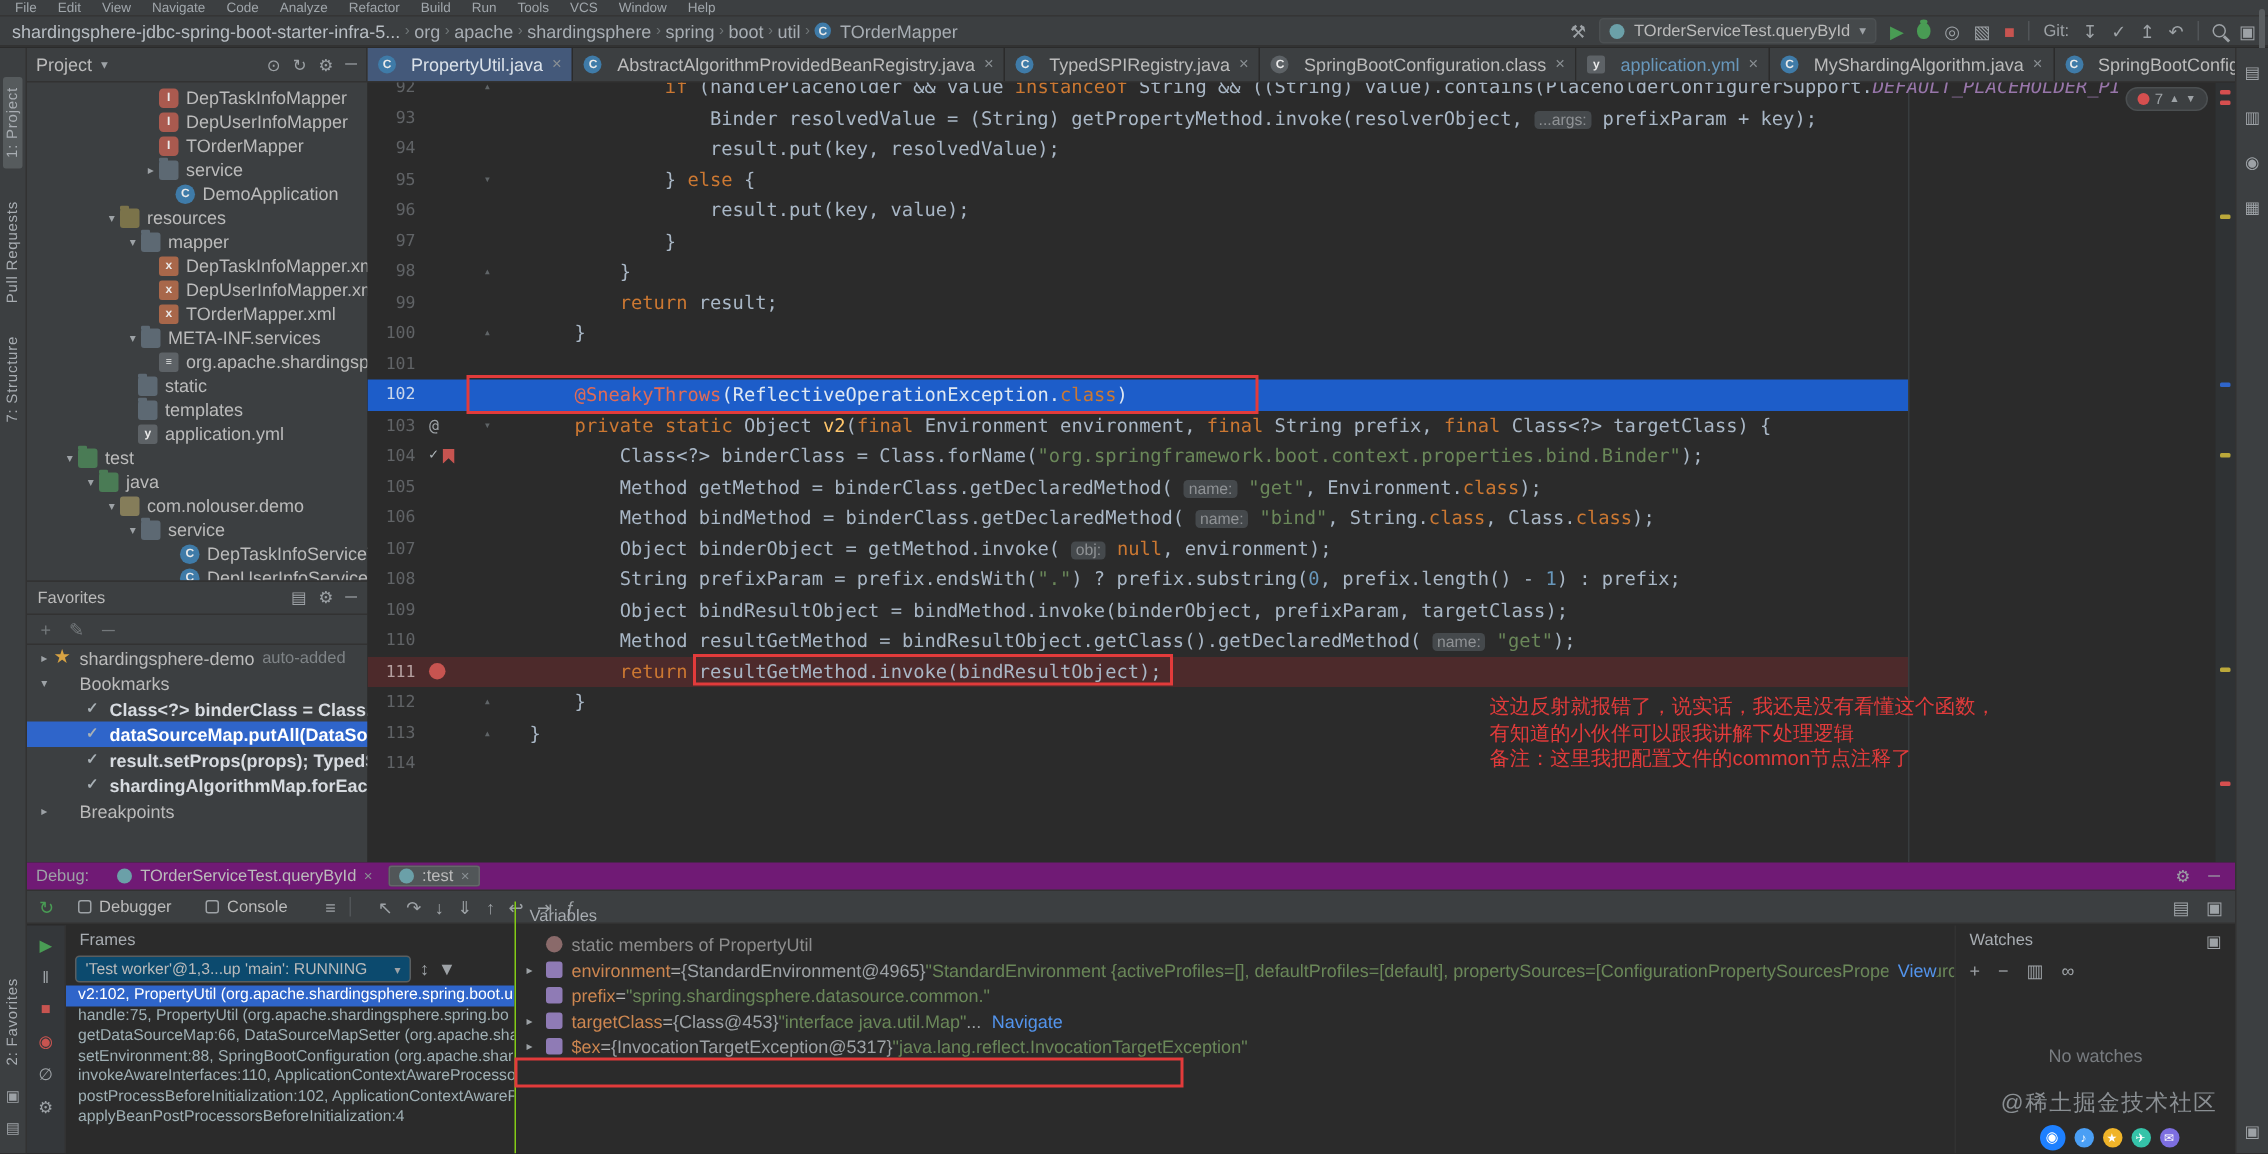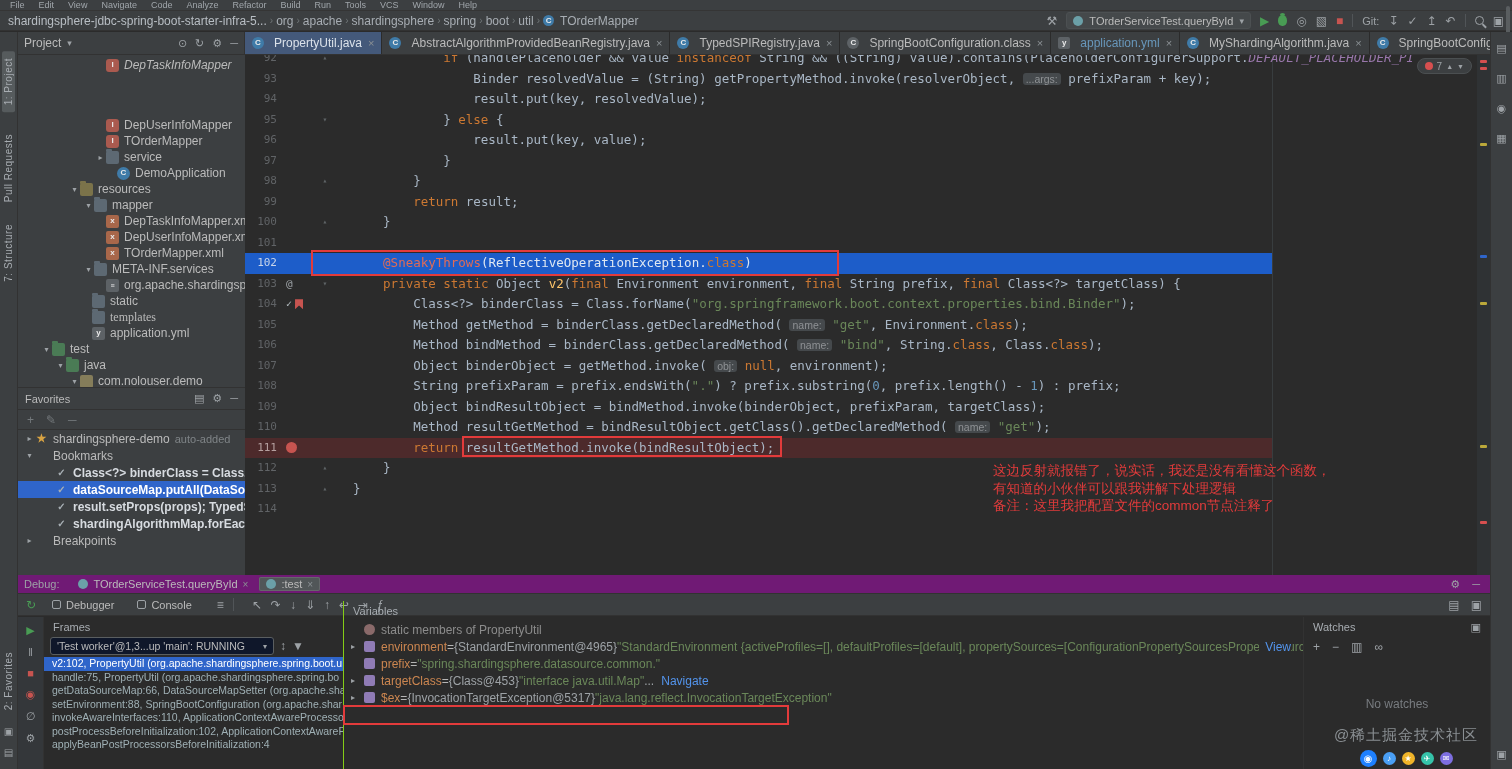--- a/index.html
+++ b/index.html
@@ -136,21 +136,21 @@
 .mini-ic{width:9px;height:9px;border:1px solid #9da2a6;border-radius:2px;display:inline-block}
 .tico{color:#9da2a6;font-size:12px;line-height:1}
 .tico.green{color:#499c54}
 .sep{width:1px;height:13px;background:#515558}
 #dbg-tools .right{margin-left:auto;margin-right:8px;display:flex;gap:11px}
 #dbg-strip{position:absolute;left:0;top:42px;bottom:0;width:26px;background:#34373a;border-right:1px solid #323232;
   display:flex;flex-direction:column;align-items:center;padding-top:7px;gap:9px;font-size:11px}
 #frames{position:absolute;left:26px;top:42px;bottom:0;width:299px;overflow:hidden}
 .pane-head{height:20px;display:flex;align-items:center;padding:0 9px;font-size:11px;color:#a8adb2}
 .thread-row{display:flex;align-items:center;gap:6px;padding:0 6px 2px 6px}
-.thread{flex:none;width:224px;height:18px;border:1px solid #5a5e60;background:#0f172a;border-radius:3px;
+.thread{flex:none;width:224px;height:18px;border:1px solid #5a5e60;background:#0c4a6e;border-radius:3px;
   display:flex;align-items:center;gap:6px;padding:0 6px;font-size:10.5px;color:#bbb;white-space:nowrap;overflow:hidden}
 .thread .dd{margin-left:auto;font-size:8px;color:#9da2a6}
 .frow{height:13.5px;line-height:13.5px;font-size:10.5px;color:#9fb0b5;padding-left:8px;white-space:nowrap;overflow:hidden}
 .frow.sel{background:#2f65ca;color:#fff}
 #vars{position:absolute;left:325px;top:26px;bottom:0;width:960px;border-left:1px solid #84cc16;overflow:hidden}
 .vrow{height:17px;display:flex;align-items:center;font-size:12px;white-space:nowrap;overflow:hidden;
   padding-left:7px;padding-right:46px;position:relative}
 .vchev{width:13px;flex:none;font-size:8px;color:#9da2a6}
 .vico{width:11px;height:11px;border-radius:2px;margin-right:6px;flex:none}
 .vico.var{background:#8f7bb5}
@@ -308,26 +308,26 @@
     <span class="vlab active">1: Project</span>
       <span class="vlab">Pull Requests</span>
       <span class="vlab">7: Structure</span>
       <span id="lstrip-spacer"></span>
   <span class="vlab">2: Favorites</span>
       <span class="strip-ic">▣</span>
       <span class="strip-ic">▤</span>
     </div>
 
   <div id="tree">
-      <div class="trow" style="padding-left: 77px; font-style: italic;">
+      <div class="trow" style="padding-left: 77px;">
         <span class="chev"></span>
         <span class="ic ic-iface"></span>
         <span class="lab">DepTaskInfoMapper</span>
       </div>
-      <div class="trow" style="padding-left: 77px; margin-top: 44px;">
+      <div class="trow" style="padding-left: 77px;">
         <span class="chev"></span>
         <span class="ic ic-iface"></span>
         <span class="lab">DepUserInfoMapper</span>
       </div>
       <div class="trow" style="padding-left: 77px;">
         <span class="chev"></span>
         <span class="ic ic-iface"></span>
         <span class="lab">TOrderMapper</span>
       </div>
       <div class="trow" style="padding-left: 77px;">
@@ -373,21 +373,21 @@
       <div class="trow" style="padding-left: 77px;">
         <span class="chev"></span>
         <span class="ic ic-file"></span>
         <span class="lab">org.apache.shardingspher</span>
       </div>
       <div class="trow" style="padding-left: 63px;">
         <span class="chev"></span>
         <span class="ic ic-folder"></span>
         <span class="lab">static</span>
       </div>
-      <div class="trow" style="padding-left: 63px; font-family: Liberation Serif, serif;">
+      <div class="trow" style="padding-left: 63px;">
         <span class="chev"></span>
         <span class="ic ic-folder"></span>
         <span class="lab">templates</span>
       </div>
       <div class="trow" style="padding-left: 63px;">
         <span class="chev"></span>
         <span class="ic ic-yml"></span>
         <span class="lab">application.yml</span>
       </div>
       <div class="trow" style="padding-left: 23px;">

